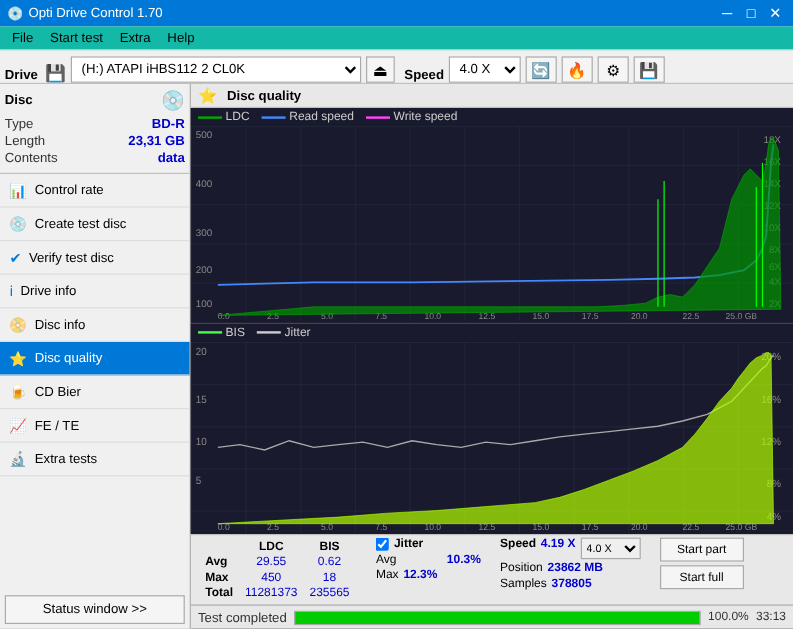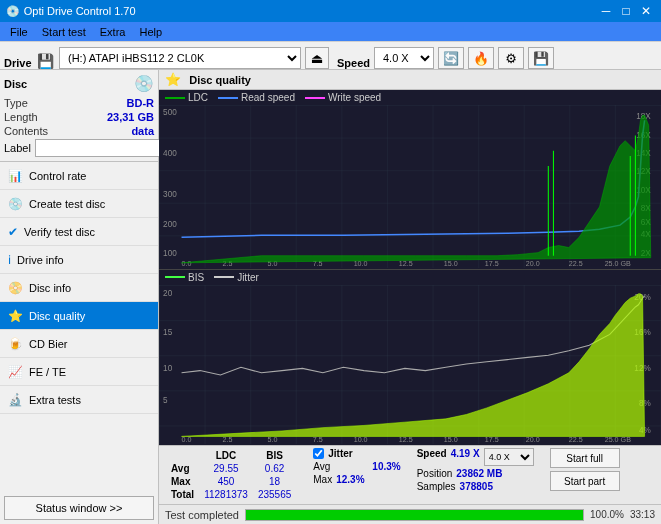--- a/index.html
+++ b/index.html
@@ -25,21 +25,21 @@
     .title-bar-left { display: flex; align-items: center; gap: 4px; font-size: 11px; }
     .title-bar-controls { display: flex; gap: 2px; }
     .title-btn {
       width: 18px; height: 18px;
       border: none; background: transparent; color: white;
       font-size: 12px; cursor: pointer; display: flex; align-items: center; justify-content: center;
     }
 
     
     .menu-bar {
-      background: #3b82f6;
+      background: #14b8a6;
       border-bottom: 1px solid #d0d0d0;
       height: 20px;
       display: flex;
       align-items: center;
       padding: 0 4px;
       gap: 2px;
     }
     .menu-item {
       padding: 2px 6px;
       cursor: pointer;
@@ -290,25 +290,20 @@
         <span class="disc-row-label">Type</span>
         <span class="disc-row-value">BD-R</span>
       </div>
       <div class="disc-row">
         <span class="disc-row-label">Length</span>
         <span class="disc-row-value">23,31 GB</span>
       </div>
       <div class="disc-row">
         <span class="disc-row-label">Contents</span>
         <span class="disc-row-value">data</span>
-      </div>
-      <div class="label-row">
-        <span>Label</span>
-        <input class="label-input" type="text" style="">
-        <button style="width:18px;height:18px;border:1px solid #aaa;background:#f5f5f5;cursor:pointer;font-size:10px;">✏</button>
       </div>
     </div>
 
     <div id="nav-container">
       <div class="nav-item">
         <span class="nav-icon">📊</span>
         <span>Control rate</span>
       </div>
       <div class="nav-item">
         <span class="nav-icon">💿</span>
@@ -519,22 +514,22 @@
           <span>Position</span>
           <span style="color:#0000cc;font-weight:bold;">23862 MB</span>
         </div>
         <div style="display:flex;gap:4px;">
           <span>Samples</span>
           <span style="color:#0000cc;font-weight:bold;">378805</span>
         </div>
       </div>
 
       <div class="action-section">
+        <button class="action-btn">Start part</button>
         <button class="action-btn">Start full</button>
-        <button class="action-btn">Start part</button>
       </div>
     </div>
 
     <div class="progress-bar-container">
       <span class="status-text">Test completed</span>
       <div class="progress-bar-outer">
         <div class="progress-bar-inner" id="progress-fill" style="width:100%;"></div>
       </div>
       <span class="progress-text">100.0%</span>
       <span class="time-text">33:13</span>

